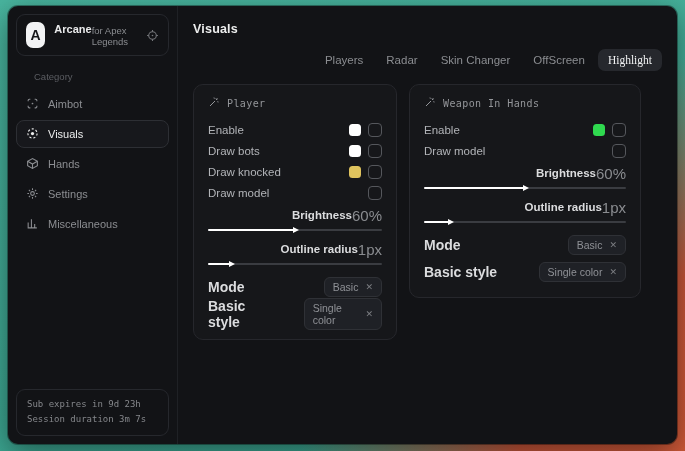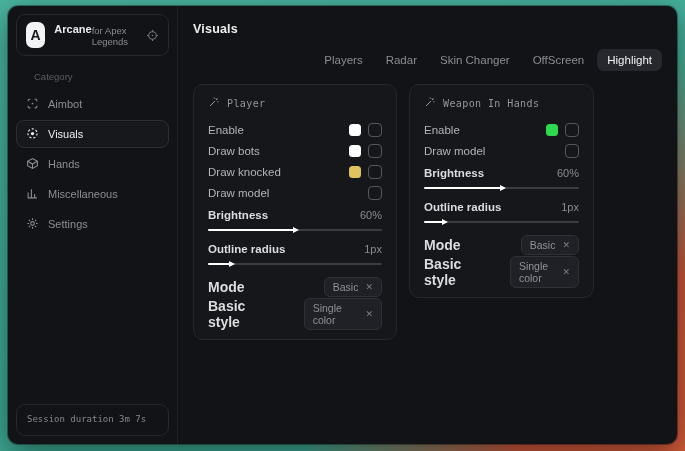--- a/index.html
+++ b/index.html
@@ -33,38 +33,38 @@
     border:1px solid transparent;cursor:pointer;}
   .nav-item.active{border-color:#2d2f34;background:#17181c;color:#eceded;}
   .nav-item svg{width:13px;height:13px;flex:none;}
   .sb-footer{margin-top:auto;border:1px solid #26282d;border-radius:9px;padding:7px 10px;
     font-family:"DejaVu Sans Mono",monospace;font-size:9px;color:#85878b;line-height:1.75;}
   
   .main{flex:1;padding:16px 15px;box-sizing:border-box;display:flex;flex-direction:column;}
   .page-title{font-size:12.5px;font-weight:bold;color:#eceded;letter-spacing:.2px;}
   .tabs{display:flex;gap:3px;margin-top:13px;align-items:center;justify-content:flex-end;}
   .tab{padding:5px 10px;font-size:11.5px;color:#8b8d91;border-radius:7px;cursor:pointer;white-space:nowrap;}
-  .tab.active{background:#26282d;color:#f1f2f3;}
+  .tab.active{background:#26282d;color:#f1f2f3;font-family:Liberation Serif, serif;}
   .panels{display:flex;gap:12px;margin-top:13px;align-items:flex-start;}
   .panel{border:1px solid #26272c;background:#16171a;border-radius:10px;
     padding:11px 14px 13px;box-sizing:border-box;}
   .panel.p1{width:204px;}
-  .panel.p2{width:185px;}
+  .panel.p2{width:232px;}
   .panel-head{display:flex;align-items:center;gap:7px;color:#94969a;
     font-family:"DejaVu Sans Mono",monospace;font-size:10px;margin-bottom:9px;letter-spacing:.4px;}
   .panel-head svg{width:12px;height:12px;flex:none;}
   .row{display:flex;align-items:center;justify-content:space-between;height:21px;}
   .row .lbl{font-size:11.5px;color:#b2b4b8;}
   .ctrls{display:flex;align-items:center;gap:7px;}
   .swatch{width:12px;height:12px;border-radius:3.5px;cursor:pointer;}
   .checkbox{width:12px;height:12px;border:1.5px solid #55575c;border-radius:4px;cursor:pointer;}
   .s-row{margin-top:3px;}
-  .s-head{display:flex;justify-content:space-between;align-items:center;height:18px;}
+  .s-head{display:flex;justify-content:flex-end;align-items:center;height:18px;}
   .s-head .lbl{font-size:11.5px;font-weight:bold;color:#dbdcde;}
-  .s-head .val{font-size:11px;color:#8a8c90;}
+  .s-head .val{font-size:15px;color:#8a8c90;}
   .track{position:relative;height:2px;background:#3a3c41;border-radius:2px;margin:5px 0 9px;cursor:pointer;}
   .fill{position:absolute;left:0;top:0;height:2px;background:#ffffff;border-radius:2px;}
   .thumb{position:absolute;right:-4px;top:50%;transform:translateY(-50%);width:0;height:0;
     border-left:6px solid #ffffff;border-top:3.5px solid transparent;border-bottom:3.5px solid transparent;}
   .c-row{height:25px;display:flex;align-items:center;justify-content:space-between;margin-top:2px;}
   .c-row .lbl{font-size:14px;font-weight:bold;color:#dbdcde;}
   .chip{display:flex;align-items:center;gap:7px;background:#1f2126;border:1px solid #2f3136;
     border-radius:6px;padding:3px 8px;font-size:10.5px;color:#8f9196;cursor:pointer;margin-left:32px;}
   .chip .x{font-size:9px;color:#7c7e82;cursor:pointer;}
 </style>
@@ -111,34 +111,35 @@
     <div class="nav-item">
       <span><svg viewBox="0 0 24 24" width="13" height="13" fill="none" stroke="currentColor" stroke-width="2">
         <path d="M21 8l-9-5-9 5v8l9 5 9-5V8z"></path>
             <path d="M3 8l9 5 9-5M12 13v8"></path>
       </svg></span>
       <span>Hands</span>
     </div>
 
     <div class="nav-item">
       <span><svg viewBox="0 0 24 24" width="13" height="13" fill="none" stroke="currentColor" stroke-width="2">
-        <path d="M4 20V10M10 20V4M16 20v-7M20 20H3"></path>
-      </svg></span>
-      <span>Miscellaneous</span>
-    </div>
-
-    <div class="nav-item">
-      <span><svg viewBox="0 0 24 24" width="13" height="13" fill="none" stroke="currentColor" stroke-width="2">
         <circle cx="12" cy="12" r="3.4"></circle>
         <path d="M12 2.5v3M12 18.5v3M2.5 12h3M18.5 12h3M5.3 5.3l2.1 2.1M16.6 16.6l2.1 2.1M18.7 5.3l-2.1 2.1M7.4 16.6l-2.1 2.1"></path>
       </svg></span>
       <span>Settings</span>
     </div>
 
+    <div class="nav-item">
+      <span><svg viewBox="0 0 24 24" width="13" height="13" fill="none" stroke="currentColor" stroke-width="2">
+        <path d="M4 20V10M10 20V4M16 20v-7M20 20H3"></path>
+      </svg></span>
+      <span>Miscellaneous</span>
+    </div>
+
     <div class="sb-footer">
+      <div>Sub expires in 9d 23h</div>
       <div>Session duration 3m 7s</div>
     </div>
   </div>
 
   <div class="main">
     <div class="page-title">Visuals</div>
 
     <div class="tabs">
       <div class="tab">Players</div>
       <div class="tab">Radar</div>

